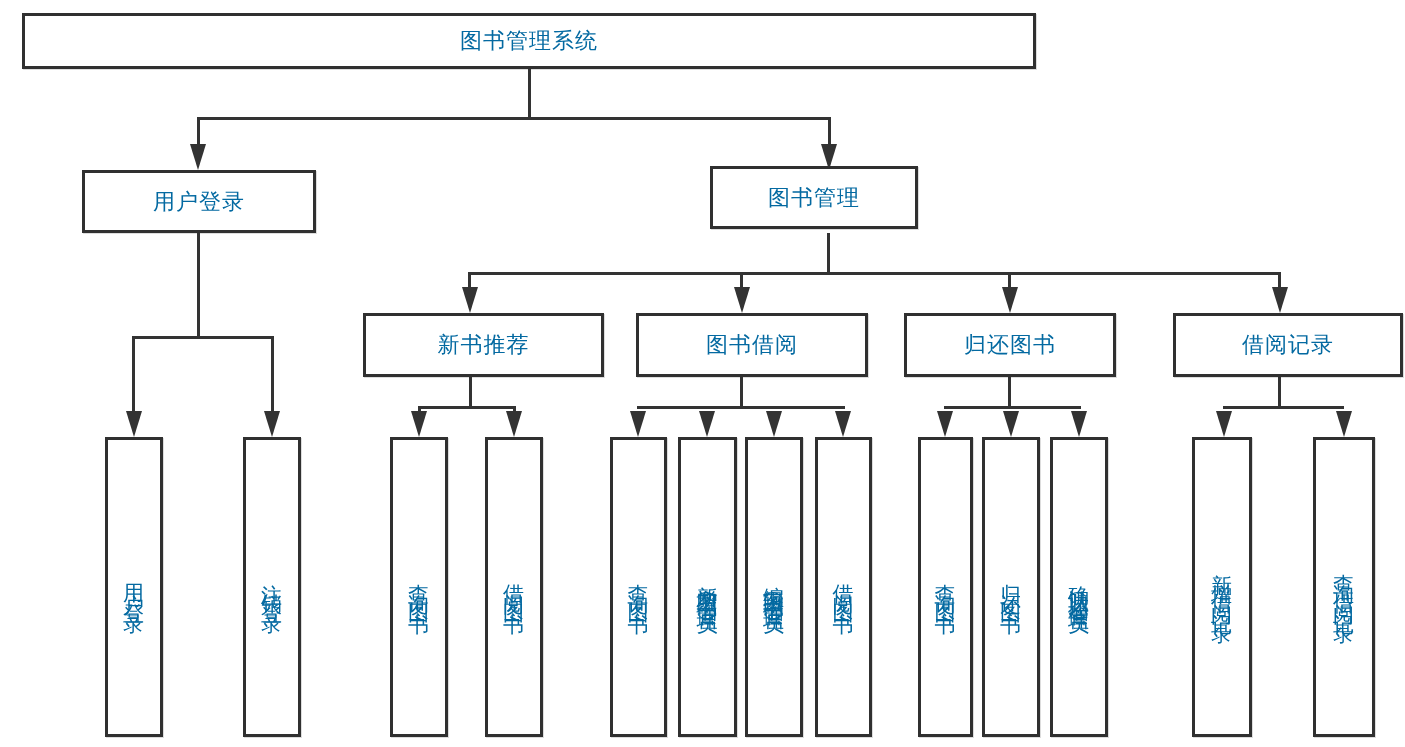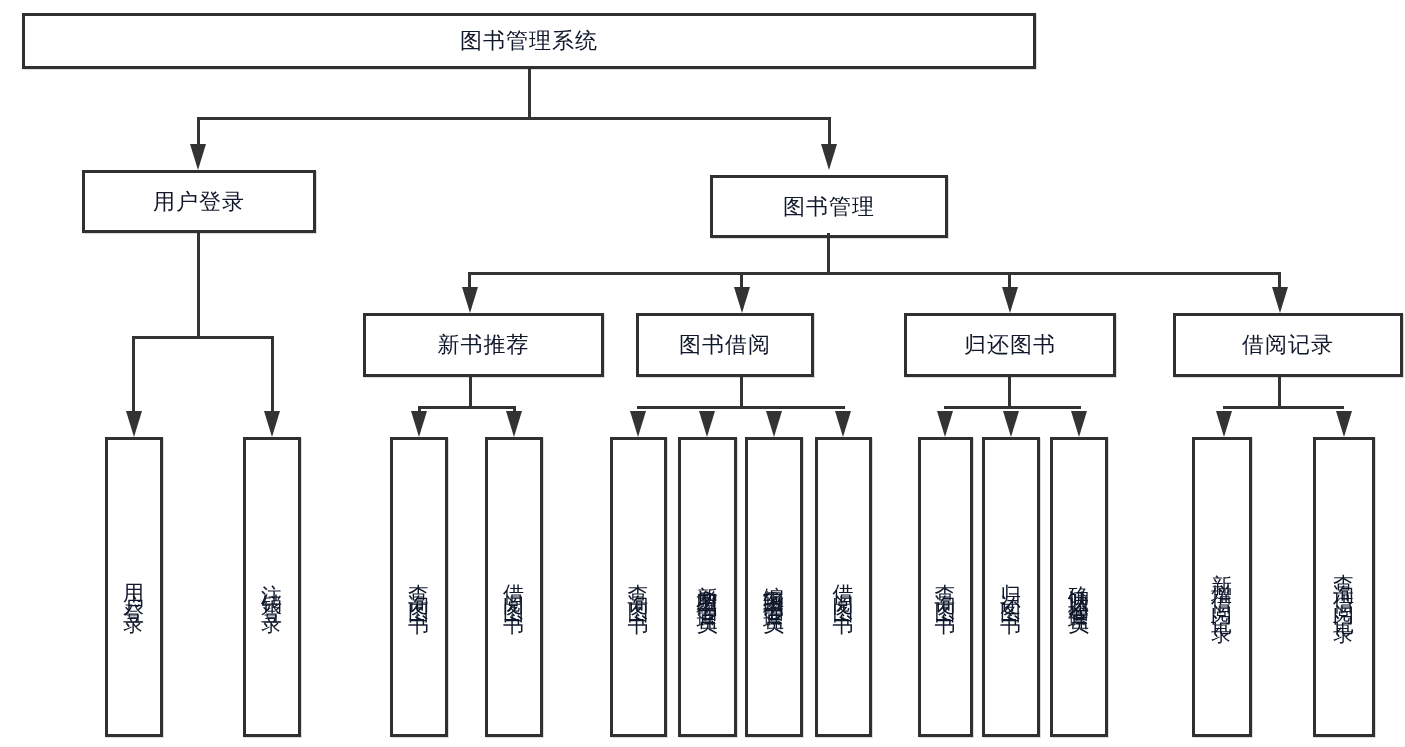--- a/index.html
+++ b/index.html
@@ -12,21 +12,21 @@
     overflow: hidden;
   }
   .box {
     position: absolute;
     box-sizing: border-box;
     border: 3px solid #303030;
     background: #ffffff;
     display: flex;
     align-items: center;
     justify-content: center;
-    color: #0f172a;
+    color: #0369a1;
     box-shadow: 1px 1px 0 rgba(120,120,120,0.25);
   }
   .hbox { font-size: 22px; letter-spacing: 1px; white-space: nowrap; }
   .vbox {
     writing-mode: vertical-rl;
     font-size: 21px;
     letter-spacing: 10px;
     line-height: 1;
   }
   .vbox.long { letter-spacing: 4px; }
@@ -56,42 +56,42 @@
   <div class="box hbox" style="left:22px; top:13px; width:1014px; height:56px;">图书管理系统</div>
 
   <div class="line" style="left:528px; top:69px; width:3px; height:48px;"></div>
   <div class="line" style="left:197px; top:117px; width:634px; height:3px;"></div>
   <div class="line" style="left:197px; top:117px; width:3px; height:32px;"></div>
   <div class="line" style="left:828px; top:117px; width:3px; height:32px;"></div>
   <div class="arrow" style="left:190px; top:144px;"></div>
   <div class="arrow" style="left:821px; top:144px;"></div>
 
   <div class="box hbox" style="left:82px; top:170px; width:234px; height:63px;">用户登录</div>
-  <div class="box hbox" style="left:710px; top:175px; width:238px; height:63px;">图书管理</div>
+  <div class="box hbox" style="left:710px; top:166px; width:208px; height:63px;">图书管理</div>
 
   <div class="line" style="left:197px; top:233px; width:3px; height:103px;"></div>
   <div class="line" style="left:132px; top:336px; width:142px; height:3px;"></div>
   <div class="line" style="left:132px; top:336px; width:3px; height:78px;"></div>
   <div class="line" style="left:271px; top:336px; width:3px; height:78px;"></div>
   <div class="arrow" style="left:126px; top:411px;"></div>
   <div class="arrow" style="left:264px; top:411px;"></div>
 
   <div class="line" style="left:827px; top:233px; width:3px; height:39px;"></div>
   <div class="line" style="left:468px; top:272px; width:813px; height:3px;"></div>
   <div class="line" style="left:468px; top:272px; width:3px; height:20px;"></div>
   <div class="line" style="left:740px; top:272px; width:3px; height:20px;"></div>
   <div class="line" style="left:1008px; top:272px; width:3px; height:20px;"></div>
   <div class="line" style="left:1278px; top:272px; width:3px; height:20px;"></div>
   <div class="arrow" style="left:462px; top:287px;"></div>
   <div class="arrow" style="left:734px; top:287px;"></div>
   <div class="arrow" style="left:1002px; top:287px;"></div>
   <div class="arrow" style="left:1272px; top:287px;"></div>
 
   <div class="box hbox" style="left:363px; top:313px; width:241px; height:64px;">新书推荐</div>
-  <div class="box hbox" style="left:636px; top:313px; width:178px; height:64px;">图书借阅</div>
+  <div class="box hbox" style="left:636px; top:313px; width:232px; height:64px;">图书借阅</div>
   <div class="box hbox" style="left:904px; top:313px; width:212px; height:64px;">归还图书</div>
   <div class="box hbox" style="left:1173px; top:313px; width:230px; height:64px;">借阅记录</div>
 
   <div class="line" style="left:469px; top:377px; width:3px; height:29px;"></div>
   <div class="line" style="left:418px; top:406px; width:98px; height:3px;"></div>
   <div class="line" style="left:418px; top:406px; width:3px; height:12px;"></div>
   <div class="line" style="left:513px; top:406px; width:3px; height:12px;"></div>
   <div class="arrow" style="left:411px; top:411px;"></div>
   <div class="arrow" style="left:506px; top:411px;"></div>
 

